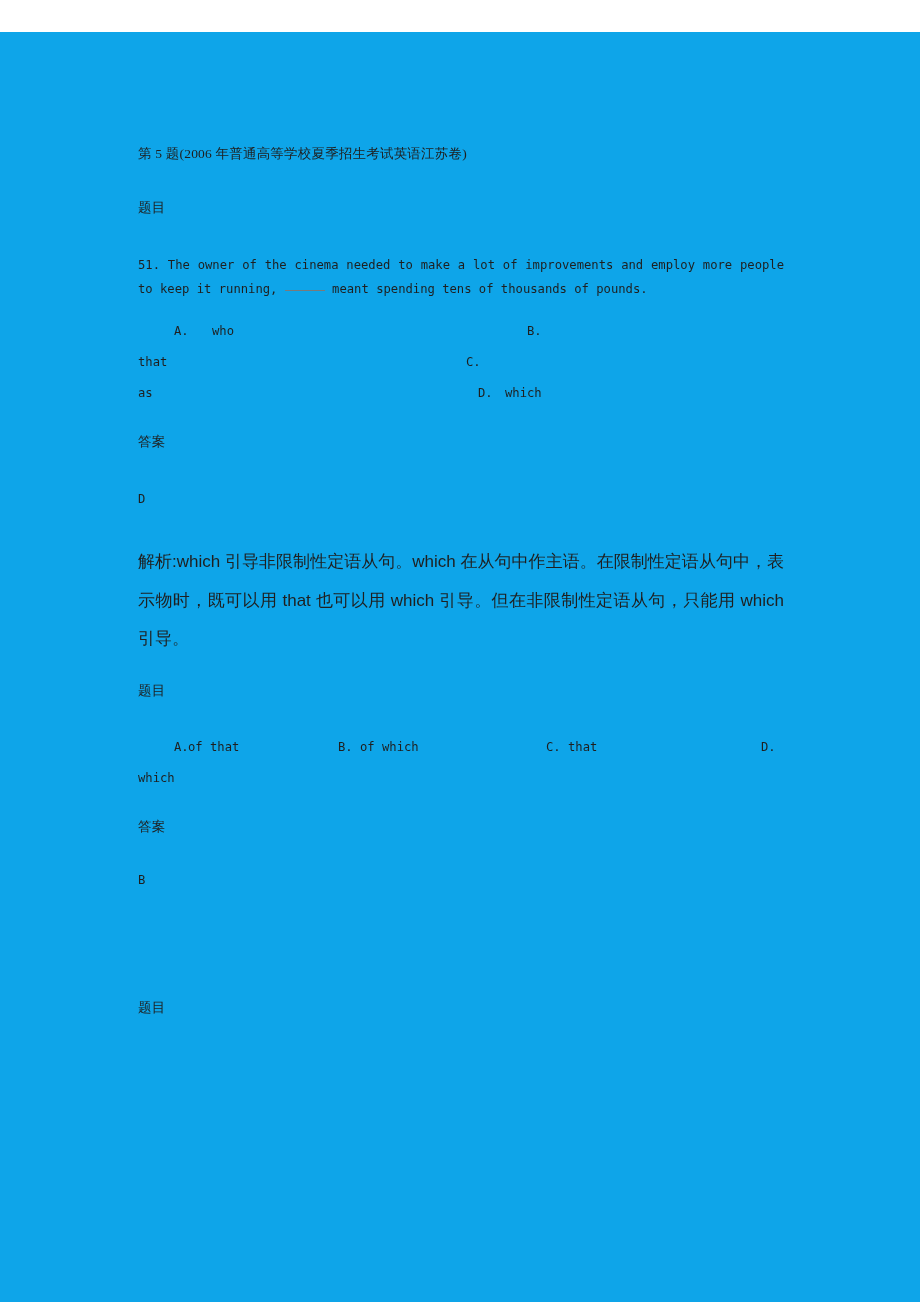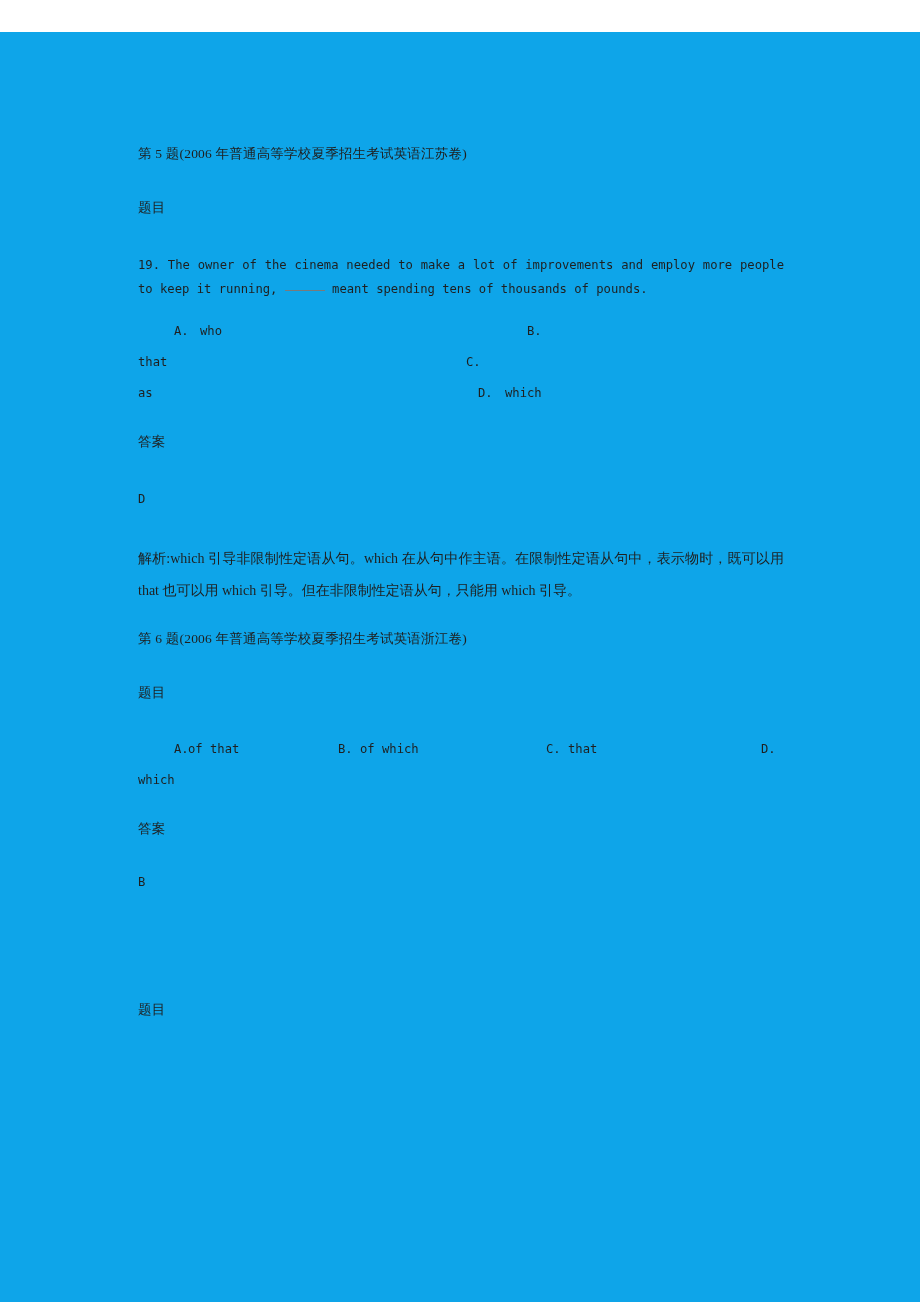--- a/index.html
+++ b/index.html
@@ -91,22 +91,22 @@
     height: 31px;
     white-space: nowrap;
   }
   .opt-abs {
     position: absolute;
     top: 0;
   }
 
   
   .explain {
-    font-family: Liberation Serif, serif;
-    font-size: 14px;
+    font-family: Liberation Sans, sans-serif;
+    font-size: 17px;
     line-height: 2.28;
     color: #1f1f1f;
     margin: 0 0 22px 0;
     text-align: justify;
   }
 
   .gap-big { height: 74px; }
   .block { margin: 0; }
 </style>
 </head>
@@ -115,30 +115,30 @@
 <div class="page">
   <div class="content">
 
     <div class="block">
 
       <div class="cn q-heading">第 5 题(2006 年普通高等学校夏季招生考试英语江苏卷)</div>
 
       <div class="cn section-label">题目</div>
 
       <div class="mono stem">
-        <span>19.</span>
+        <span>51.</span>
         <span>The owner of the cinema needed to make a lot of improvements and employ more people to keep it running,</span>
         <span class="blank w1"></span>
         <span>meant spending tens of thousands of pounds.</span>
       </div>
 
       <div class="mono opts">
         <div class="opt-row">
           <span class="opt-abs" style="left:36px;">A.</span>
-          <span class="opt-abs" style="left:62px;">who</span>
+          <span class="opt-abs" style="left:74px;">who</span>
           <span class="opt-abs" style="left:389px;">B.</span>
         </div>
         <div class="opt-row">
           <span class="opt-abs" style="left:0px;">that</span>
           <span class="opt-abs" style="left:328px;">C.</span>
         </div>
         <div class="opt-row">
           <span class="opt-abs" style="left:0px;">as</span>
           <span class="opt-abs" style="left:340px;">D.</span>
           <span class="opt-abs" style="left:367px;">which</span>
@@ -147,21 +147,20 @@
 
       <div class="cn section-label">答案</div>
 
       <div class="mono answer-letter">D</div>
 
       <div class="explain"><span>解析:</span><span>which 引导非限制性定语从句。which 在从句中作主语。在限制性定语从句中，表示物时，既可以用 that 也可以用 which 引导。但在非限制性定语从句，只能用 which 引导。</span></div>
     </div>
 
     <div class="block">
 
-      <div class="cn q-heading">第 6 题(2006 年普通高等学校夏季招生考试英语浙江卷)</div>
 
       <div class="cn section-label">题目</div>
 
 
       <div class="mono opts">
         <div class="opt-row">
           <span class="opt-abs" style="left:36px;">A.</span>
           <span class="opt-abs" style="left:50px;">of that</span>
           <span class="opt-abs" style="left:200px;">B.</span>
           <span class="opt-abs" style="left:222px;">of which</span>

